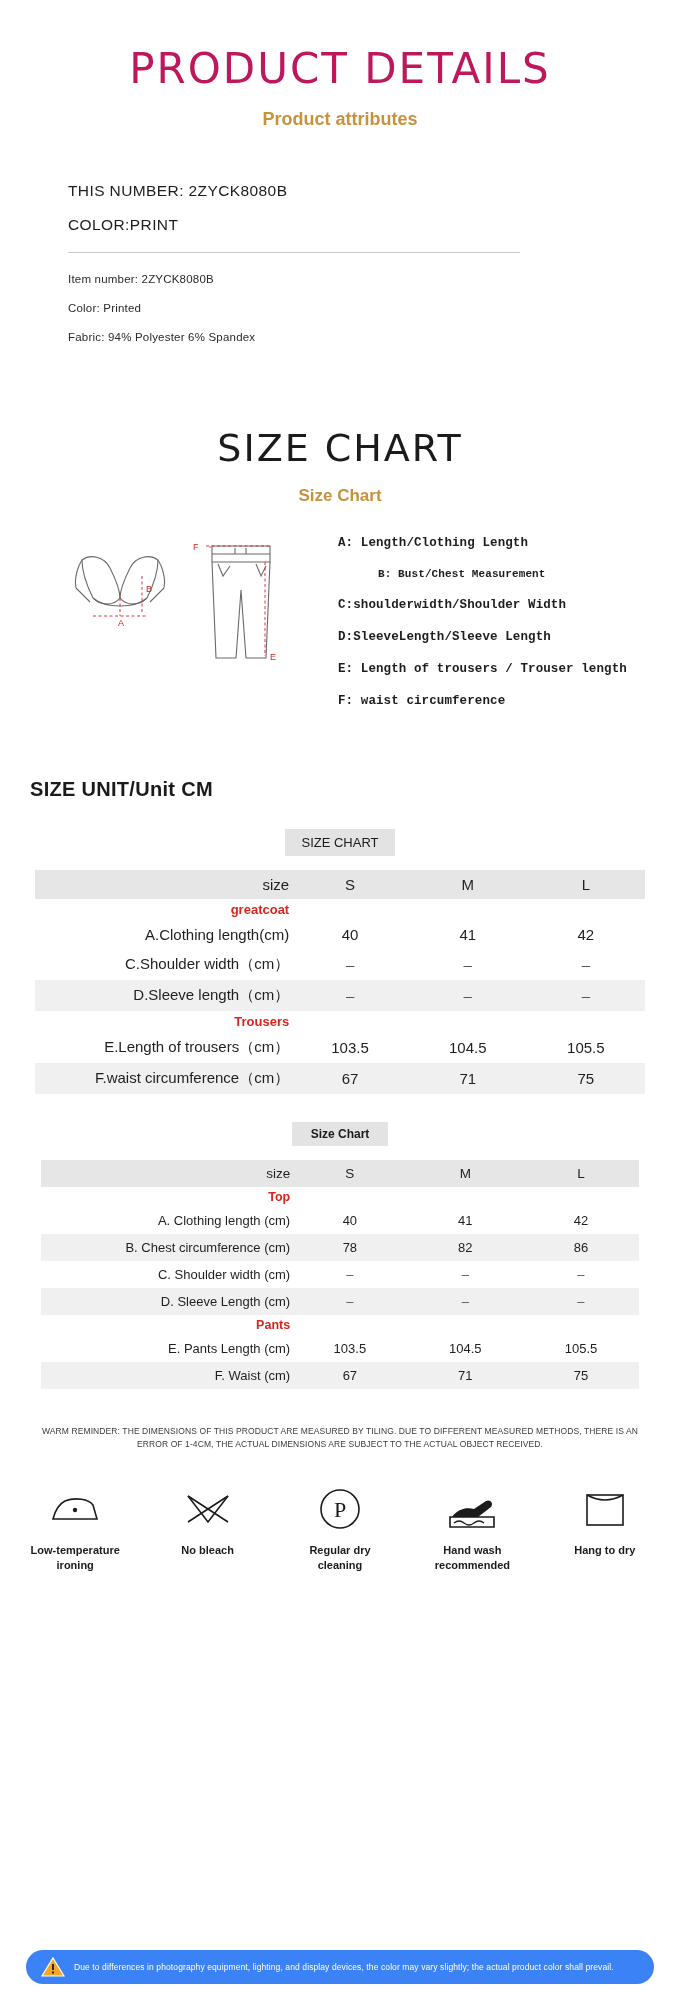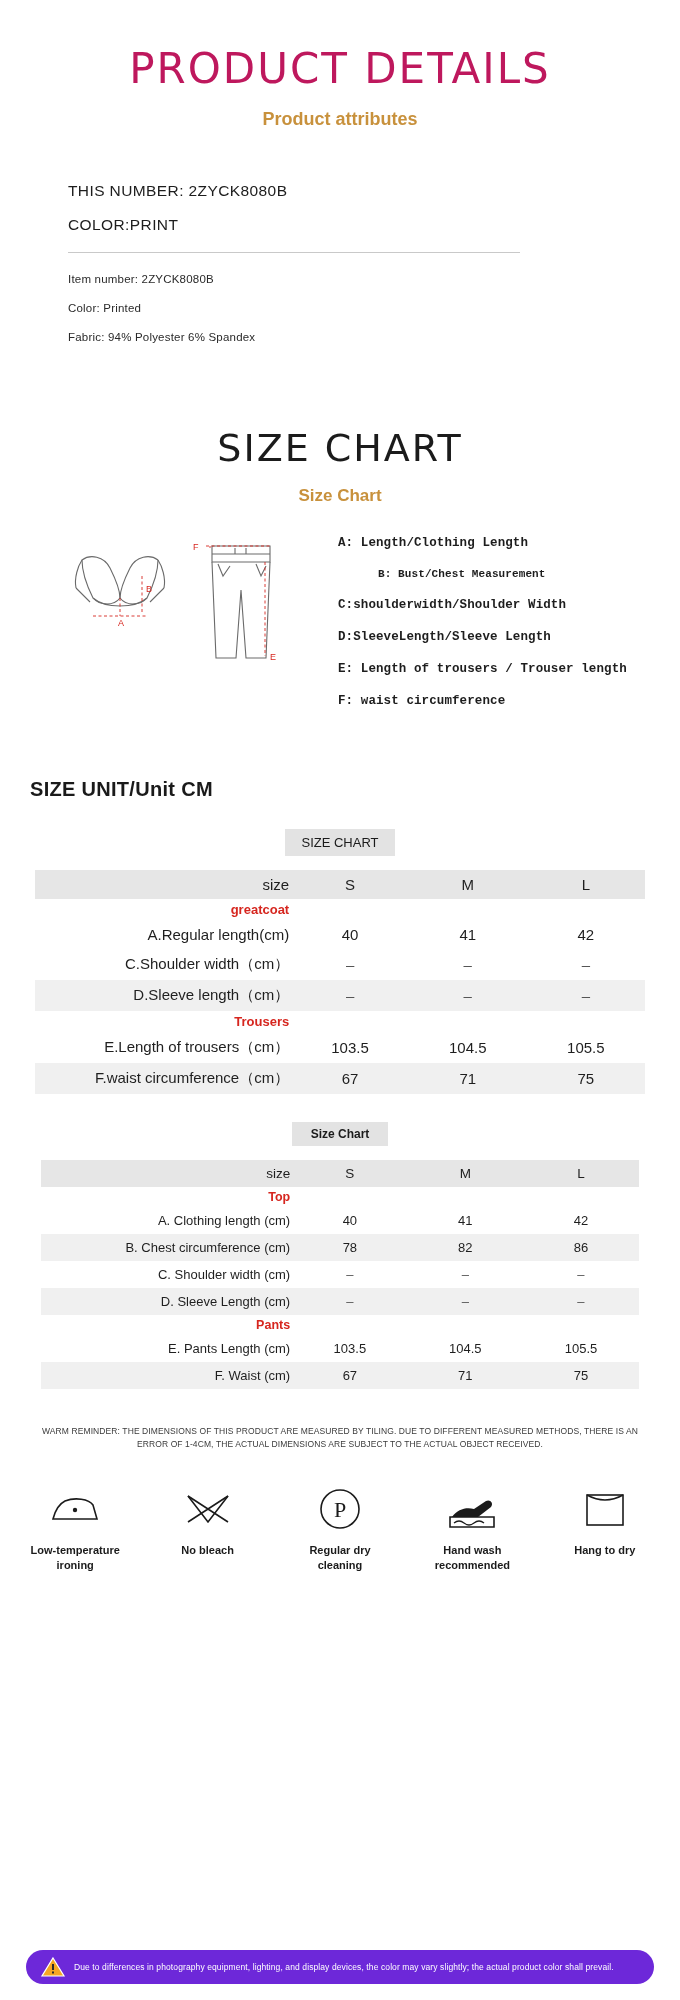--- a/index.html
+++ b/index.html
@@ -202,21 +202,21 @@
     margin-top: 6px;
   }
 
   
   .warn-bar {
     position: absolute;
     left: 26px;
     right: 26px;
     bottom: 16px;
     height: 34px;
-    background: #6d28d9;
+    background: #3b82f6;
     border-radius: 17px;
     display: flex;
     align-items: center;
     padding: 0 14px;
     overflow: hidden;
   }
   .warn-icon {
     width: 26px;
     height: 24px;
     flex: 0 0 26px;
@@ -320,21 +320,21 @@
         <td>M</td>
         <td>L</td>
       </tr>
       <tr class="group">
         <td class="label">greatcoat</td>
           <td></td>
           <td></td>
           <td></td>
       </tr>
       <tr>
-        <td class="label">A.Regular length(cm)</td>
+        <td class="label">A.Clothing length(cm)</td>
         <td>40</td>
         <td>41</td>
         <td>42</td>
       </tr>
       <tr>
         <td class="label">C.Shoulder width（cm）</td>
         <td class="dash">–</td>
         <td class="dash">–</td>
         <td class="dash">–</td>
       </tr>

